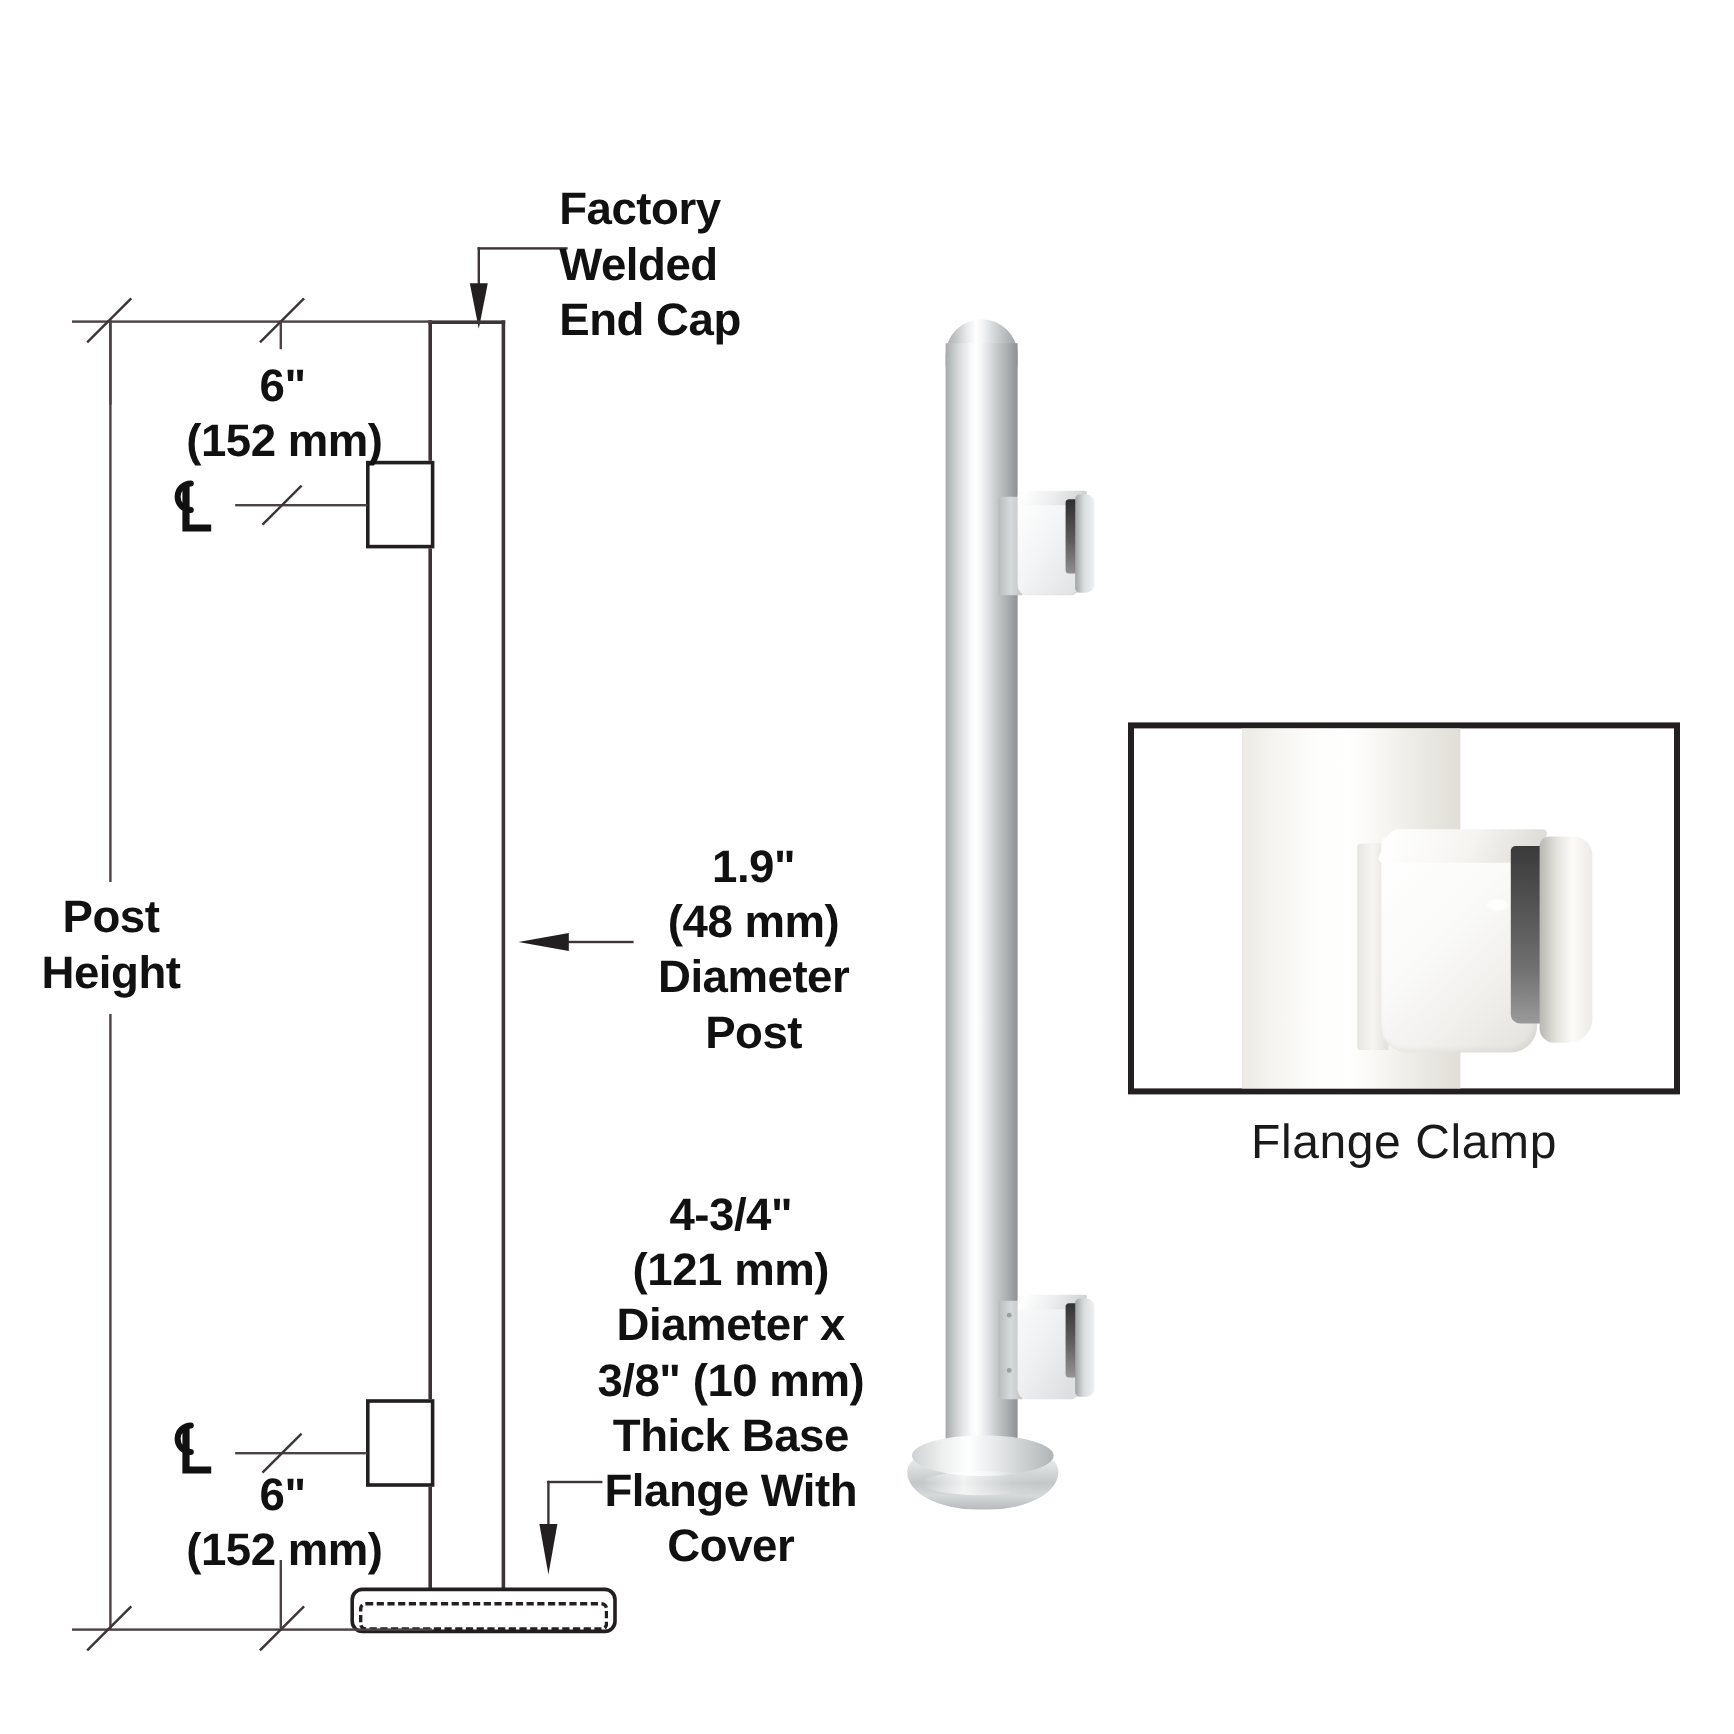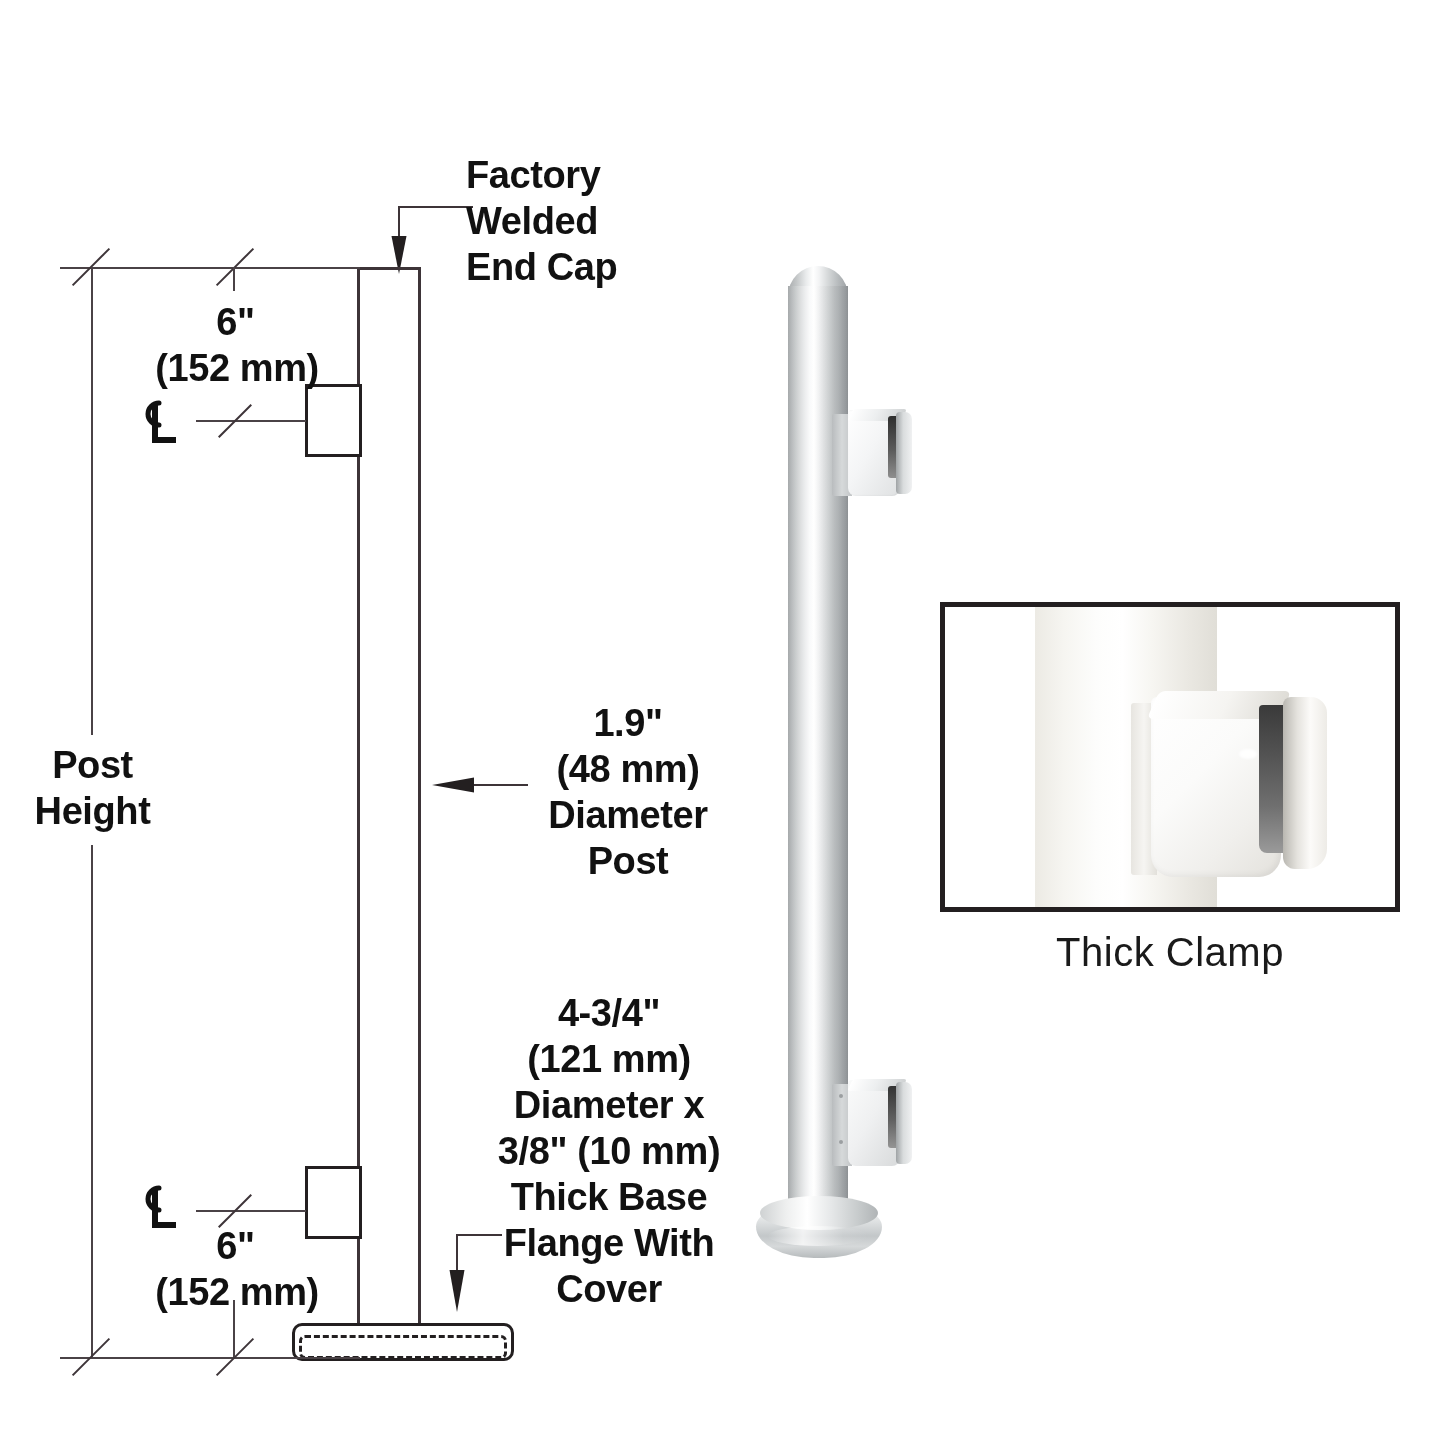--- a/index.html
+++ b/index.html
@@ -379,16 +379,16 @@
                     background:linear-gradient(to right,
                       #b9b7b1 0%, #e4e2dd 32%, #fcfbf9 62%, #edebe6 100%);
                     border-radius:8px 16px 20px 12px;"></div>
 
         <div class="abs" style="left:108px; top:64px; width:18px; height:10px;
                     background:rgba(255,255,255,0.9);
                     border-radius:50%; filter:blur(1px);"></div>
       </div>
     </div>
 
-    <div class="caption" style="left:0; top:326px;">Thick Clamp</div>
+    <div class="caption" style="left:0; top:326px;">Flange Clamp</div>
   </div>
 
 </div>
 
 </body></html>

